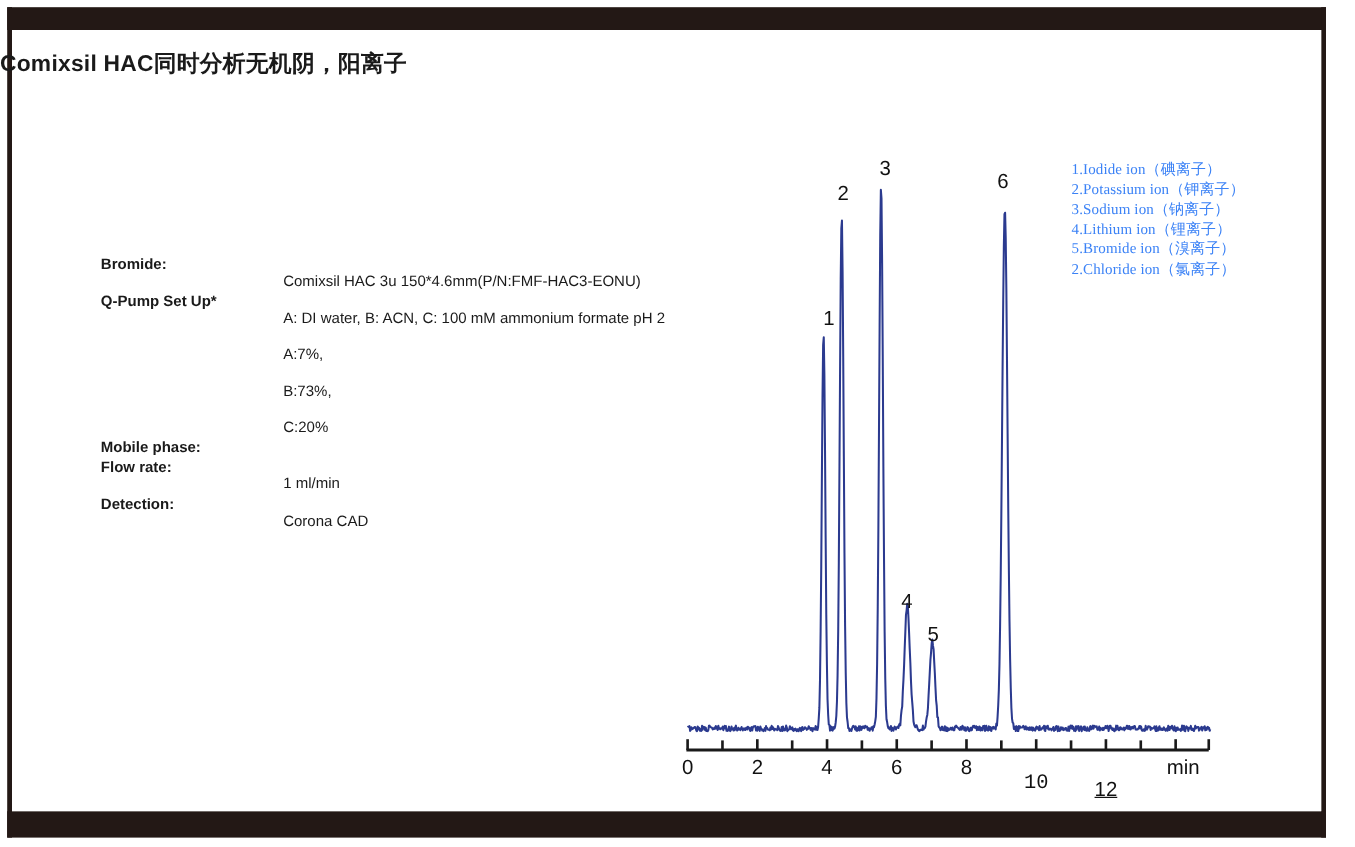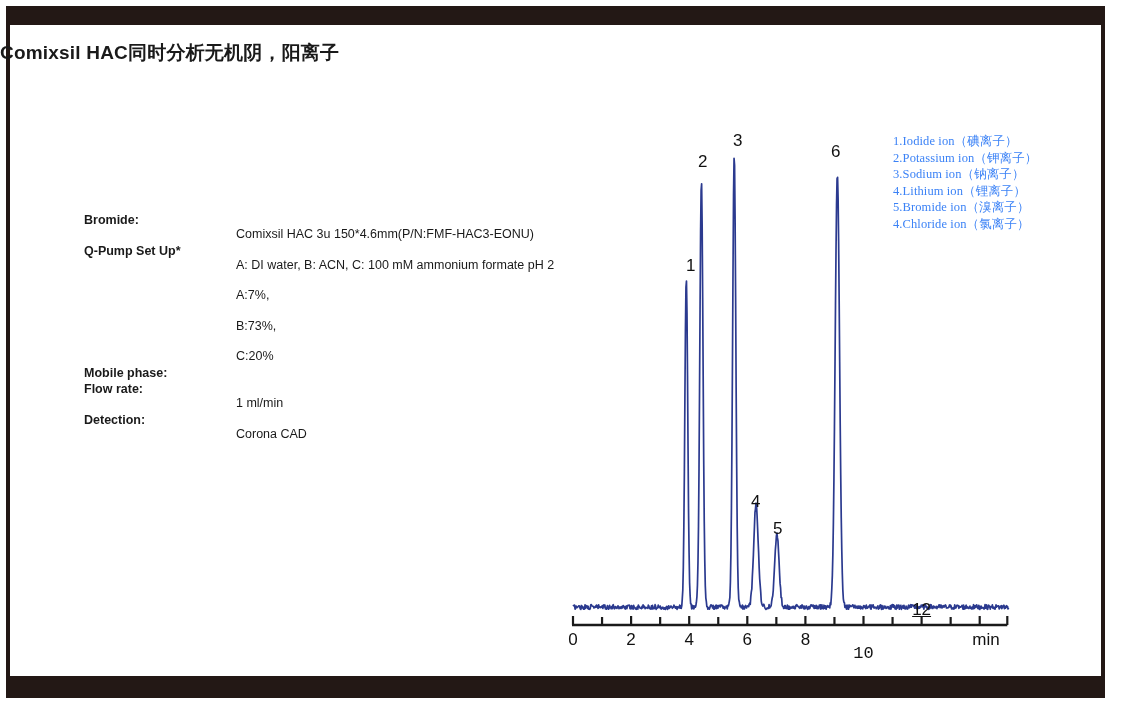--- a/index.html
+++ b/index.html
@@ -105,21 +105,21 @@
         <div class="val">Corona CAD</div>
       </div>
     </div>
 
   <div class="legend" id="legend-list">
       <div>1.Iodide ion（碘离子）</div>
       <div>2.Potassium ion（钾离子）</div>
       <div>3.Sodium ion（钠离子）</div>
       <div>4.Lithium ion（锂离子）</div>
       <div>5.Bromide ion（溴离子）</div>
-      <div>4.Chloride ion（氯离子）</div>
+      <div>2.Chloride ion（氯离子）</div>
     </div>
 
   <div class="chrom">
     <svg id="chrom-svg" width="470" height="540" viewBox="0 0 470 540">
       <path id="trace-path" fill="none" stroke="#2b3a8f" stroke-width="1.7" stroke-linejoin="round" d="M13.00 486.06L13.52 485.54L14.05 485.33L14.57 485.07L15.09 489.09L15.61 488.50L16.14 486.02L16.66 487.14L17.18 487.55L17.71 486.72L18.23 486.64L18.75 485.79L19.27 485.81L19.80 487.15L20.32 488.90L20.84 489.34L21.37 485.47L21.89 487.92L22.41 486.38L22.94 487.11L23.46 489.07L23.98 487.75L24.50 489.02L25.03 484.89L25.55 488.20L26.07 485.66L26.60 486.91L27.12 485.97L27.64 488.50L28.16 486.37L28.69 489.13L29.21 488.66L29.73 489.26L30.26 488.46L30.78 484.85L31.30 484.68L31.82 485.64L32.35 486.07L32.87 486.23L33.39 486.52L33.92 487.88L34.44 487.20L34.96 487.48L35.48 486.23L36.01 487.21L36.53 485.06L37.05 485.81L37.58 487.25L38.10 488.30L38.62 484.77L39.15 487.21L39.67 486.68L40.19 487.70L40.71 487.10L41.24 486.88L41.76 487.29L42.28 485.55L42.81 488.46L43.33 486.13L43.85 484.88L44.37 486.97L44.90 485.06L45.42 489.01L45.94 488.58L46.47 489.08L46.99 487.31L47.51 485.55L48.03 488.50L48.56 489.21L49.08 488.40L49.60 485.46L50.13 487.55L50.65 487.08L51.17 488.73L51.69 486.64L52.22 488.57L52.74 485.87L53.26 484.71L53.79 487.65L54.31 488.75L54.83 488.47L55.35 486.54L55.88 487.00L56.40 487.88L56.92 488.46L57.45 487.10L57.97 485.87L58.49 487.30L59.02 488.69L59.54 487.48L60.06 486.88L60.58 488.13L61.11 488.38L61.63 486.76L62.15 486.32L62.68 487.90L63.20 485.60L63.72 486.16L64.24 486.58L64.77 488.33L65.29 489.15L65.81 486.60L66.34 485.89L66.86 488.67L67.38 486.36L67.90 485.40L68.43 485.26L68.95 485.47L69.47 485.12L70.00 488.71L70.52 486.47L71.04 488.99L71.56 485.71L72.09 486.17L72.61 487.99L73.13 489.06L73.66 485.39L74.18 487.06L74.70 487.47L75.23 488.76L75.75 488.10L76.27 489.27L76.79 488.24L77.32 486.66L77.84 489.06L78.36 485.09L78.89 487.11L79.41 486.69L79.93 487.91L80.45 488.12L80.98 488.07L81.50 488.61L82.02 486.32L82.55 487.92L83.07 484.90L83.59 487.47L84.11 486.05L84.64 487.26L85.16 488.70L85.68 487.27L86.21 487.75L86.73 487.87L87.25 487.57L87.77 488.41L88.30 485.10L88.82 486.00L89.34 487.78L89.87 488.66L90.39 489.01L90.91 488.35L91.43 485.80L91.96 489.22L92.48 485.42L93.00 488.61L93.53 487.32L94.05 488.64L94.57 488.11L95.10 484.68L95.62 486.04L96.14 489.30L96.66 488.19L97.19 488.22L97.71 487.65L98.23 485.15L98.76 486.51L99.28 487.75L99.80 487.64L100.32 486.15L100.85 488.73L101.37 489.01L101.89 487.52L102.42 488.38L102.94 487.20L103.46 488.46L103.98 489.21L104.51 487.77L105.03 487.92L105.55 489.35L106.08 487.50L106.60 486.50L107.12 488.26L107.64 489.29L108.17 486.53L108.69 485.80L109.21 488.32L109.74 487.50L110.26 487.48L110.78 486.01L111.31 486.46L111.83 486.99L112.35 488.27L112.87 487.05L113.40 487.34L113.92 485.14L114.44 486.24L114.97 486.86L115.49 488.19L116.01 486.61L116.53 487.26L117.06 489.36L117.58 486.78L118.10 487.21L118.63 487.68L119.15 487.94L119.67 485.07L120.19 488.09L120.72 485.97L121.24 488.37L121.76 485.87L122.29 478.66L122.81 469.94L123.33 446.96L123.85 406.13L124.38 351.27L124.90 278.59L125.42 211.36L125.95 167.27L126.47 161.01L126.99 192.66L127.52 255.16L128.04 327.91L128.56 392.00L129.08 432.82L129.61 462.96L130.13 475.67L130.65 483.75L131.18 484.08L131.70 488.94L132.22 485.26L132.74 488.34L133.27 485.90L133.79 488.85L134.31 487.71L134.84 485.97L135.36 487.19L135.88 485.61L136.40 482.23L136.93 476.68L137.45 464.94L137.97 443.05L138.50 405.96L139.02 348.25L139.54 270.53L140.06 189.13L140.59 112.41L141.11 70.33L141.63 63.76L142.16 106.63L142.68 177.65L143.20 260.10L143.72 340.98L144.25 401.75L144.77 440.34L145.29 465.69L145.82 477.86L146.34 481.67L146.86 486.70L147.39 486.69L147.91 489.23L148.43 488.19L148.95 487.68L149.48 489.15L150.00 487.23L150.52 485.57L151.05 484.81L151.57 485.88L152.09 485.57L152.61 487.95L153.14 485.32L153.66 488.87L154.18 489.11L154.71 486.65L155.23 488.32L155.75 485.25L156.27 488.73L156.80 485.23L157.32 486.97L157.84 488.25L158.37 485.66L158.89 486.77L159.41 485.34L159.93 486.27L160.46 486.80L160.98 484.85L161.50 485.23L162.03 485.76L162.55 485.41L163.07 488.15L163.60 487.83L164.12 486.73L164.64 489.01L165.16 487.71L165.69 487.48L166.21 486.07L166.73 486.13L167.26 488.90L167.78 485.30L168.30 485.93L168.82 483.95L169.35 481.10L169.87 477.43L170.39 462.31L170.92 433.48L171.44 387.33L171.96 322.11L172.48 239.97L173.01 152.06L173.53 75.39L174.05 38.23L174.58 45.30L175.10 99.32L175.62 177.06L176.14 268.63L176.67 344.18L177.19 406.47L177.71 445.23L178.24 468.23L178.76 479.34L179.28 481.72L179.81 485.12L180.33 486.74L180.85 486.21L181.37 487.86L181.90 487.54L182.42 485.09L182.94 489.06L183.47 486.38L183.99 488.23L184.51 488.91L185.03 486.60L185.56 485.47L186.08 486.23L186.60 487.87L187.13 486.32L187.65 485.94L188.17 485.57L188.69 486.70L189.22 484.12L189.74 482.98L190.26 484.45L190.79 476.62L191.31 471.78L191.83 468.85L192.35 456.05L192.88 446.33L193.40 434.69L193.92 420.07L194.45 406.43L194.97 392.47L195.49 388.83L196.01 383.15L196.54 385.36L197.06 395.23L197.58 407.56L198.11 420.95L198.63 432.50L199.15 447.37L199.68 458.75L200.20 465.37L200.72 471.89L201.24 481.06L201.77 483.76L202.29 485.11L202.81 486.00L203.34 484.39L203.86 484.30L204.38 486.16L204.90 487.82L205.43 488.71L205.95 489.33L206.47 488.33L207.00 488.74L207.52 487.91L208.04 488.25L208.56 488.46L209.09 484.66L209.61 488.00L210.13 486.95L210.66 486.67L211.18 485.50L211.70 481.09L212.22 477.99L212.75 475.78L213.27 470.22L213.79 459.80L214.32 450.13L214.84 439.93L215.36 429.80L215.89 423.64L216.41 415.83L216.93 413.01L217.45 417.88L217.98 420.96L218.50 431.36L219.02 440.80L219.55 452.71L220.07 463.39L220.59 467.97L221.11 477.58L221.64 477.86L222.16 485.22L222.68 486.29L223.21 486.71L223.73 488.48L224.25 488.21L224.77 485.69L225.30 485.56L225.82 488.35L226.34 487.85L226.87 488.63L227.39 485.14L227.91 487.61L228.43 489.20L228.96 486.16L229.48 489.26L230.00 486.80L230.53 488.48L231.05 488.15L231.57 487.94L232.10 486.55L232.62 486.67L233.14 488.15L233.66 486.26L234.19 487.45L234.71 488.59L235.23 488.54L235.76 485.46L236.28 486.07L236.80 484.70L237.32 485.41L237.85 486.34L238.37 486.52L238.89 487.22L239.42 487.90L239.94 488.30L240.46 485.87L240.98 486.18L241.51 488.01L242.03 484.79L242.55 486.03L243.08 486.09L243.60 488.61L244.12 486.01L244.64 488.91L245.17 488.77L245.69 487.39L246.21 485.96L246.74 486.39L247.26 488.84L247.78 489.23L248.30 488.53L248.83 486.53L249.35 488.65L249.87 488.38L250.40 485.82L250.92 484.94L251.44 485.94L251.97 484.89L252.49 486.52L253.01 486.57L253.53 485.25L254.06 488.48L254.58 485.85L255.10 487.92L255.63 488.23L256.15 485.44L256.67 485.95L257.19 488.72L257.72 486.55L258.24 487.07L258.76 488.59L259.29 485.03L259.81 486.27L260.33 484.75L260.85 489.12L261.38 487.93L261.90 484.87L262.42 488.26L262.95 488.62L263.47 488.81L263.99 485.23L264.51 486.00L265.04 488.30L265.56 485.95L266.08 489.21L266.61 487.06L267.13 486.33L267.65 485.60L268.18 487.15L268.70 486.69L269.22 485.86L269.74 487.87L270.27 482.91L270.79 484.67L271.31 477.44L271.84 467.94L272.36 455.13L272.88 434.09L273.40 402.29L273.93 359.54L274.45 307.90L274.97 248.71L275.50 185.20L276.02 130.67L276.54 85.10L277.06 58.52L277.59 57.27L278.11 78.82L278.63 121.23L279.16 180.15L279.68 241.63L280.20 303.74L280.72 354.43L281.25 398.01L281.77 429.54L282.29 453.00L282.82 469.85L283.34 478.79L283.86 482.07L284.39 482.59L284.91 487.44L285.43 485.61L285.95 485.90L286.48 489.15L287.00 485.12L287.52 485.70L288.05 489.18L288.57 489.18L289.09 484.98L289.61 487.08L290.14 485.48L290.66 486.29L291.18 486.26L291.71 486.32L292.23 485.64L292.75 484.83L293.27 485.48L293.80 487.71L294.32 486.00L294.84 485.28L295.37 487.87L295.89 487.95L296.41 486.39L296.93 486.55L297.46 488.29L297.98 486.15L298.50 488.15L299.03 486.21L299.55 488.21L300.07 486.14L300.60 488.83L301.12 486.54L301.64 487.81L302.16 488.58L302.69 488.84L303.21 486.50L303.73 485.55L304.26 487.35L304.78 486.05L305.30 486.70L305.82 488.54L306.35 485.06L306.87 488.02L307.39 488.11L307.92 487.65L308.44 486.62L308.96 486.14L309.48 486.90L310.01 484.78L310.53 488.73L311.05 489.18L311.58 485.20L312.10 486.45L312.62 486.79L313.14 484.77L313.67 487.80L314.19 488.08L314.71 487.18L315.24 487.32L315.76 487.32L316.28 488.60L316.80 487.72L317.33 486.98L317.85 485.84L318.37 489.05L318.90 487.48L319.42 488.30L319.94 485.41L320.47 484.95L320.99 485.39L321.51 489.31L322.03 485.49L322.56 488.98L323.08 489.08L323.60 488.29L324.13 485.97L324.65 486.67L325.17 487.96L325.69 486.37L326.22 488.44L326.74 488.03L327.26 487.72L327.79 486.60L328.31 486.73L328.83 488.70L329.35 488.93L329.88 488.68L330.40 485.53L330.92 489.14L331.45 486.85L331.97 484.82L332.49 484.64L333.01 487.11L333.54 484.77L334.06 487.44L334.58 485.77L335.11 488.95L335.63 488.72L336.15 489.25L336.68 485.16L337.20 488.16L337.72 485.26L338.24 485.89L338.77 485.07L339.29 489.11L339.81 487.54L340.34 486.22L340.86 485.27L341.38 489.33L341.90 486.92L342.43 487.65L342.95 485.69L343.47 488.23L344.00 485.35L344.52 488.57L345.04 488.45L345.56 488.92L346.09 486.12L346.61 488.76L347.13 488.09L347.66 489.05L348.18 486.13L348.70 485.05L349.22 487.79L349.75 487.53L350.27 485.61L350.79 484.67L351.32 487.21L351.84 484.84L352.36 485.08L352.89 485.52L353.41 486.06L353.93 485.27L354.45 487.94L354.98 488.25L355.50 487.73L356.02 485.38L356.55 488.72L357.07 486.69L357.59 486.85L358.11 487.31L358.64 488.35L359.16 486.52L359.68 488.21L360.21 486.65L360.73 487.03L361.25 485.00L361.77 486.69L362.30 486.77L362.82 484.75L363.34 485.93L363.87 489.14L364.39 485.97L364.91 484.83L365.43 484.74L365.96 487.19L366.48 486.40L367.00 488.30L367.53 488.43L368.05 487.06L368.57 489.30L369.09 488.86L369.62 488.61L370.14 484.70L370.66 487.83L371.19 484.85L371.71 487.14L372.23 488.48L372.76 488.49L373.28 486.20L373.80 486.12L374.32 487.70L374.85 487.08L375.37 487.83L375.89 487.09L376.42 486.36L376.94 488.62L377.46 486.53L377.98 487.37L378.51 486.82L379.03 484.78L379.55 485.03L380.08 487.57L380.60 485.13L381.12 485.06L381.64 487.75L382.17 487.88L382.69 485.95L383.21 487.00L383.74 485.75L384.26 487.03L384.78 485.71L385.30 484.96L385.83 485.34L386.35 487.86L386.87 488.04L387.40 487.76L387.92 487.92L388.44 487.28L388.97 486.63L389.49 484.95L390.01 487.00L390.53 485.10L391.06 485.91L391.58 488.81L392.10 488.93L392.63 488.71L393.15 487.70L393.67 489.07L394.19 488.81L394.72 484.89L395.24 487.35L395.76 488.00L396.29 487.11L396.81 485.28L397.33 485.66L397.85 485.36L398.38 485.74L398.90 488.28L399.42 486.40L399.95 486.95L400.47 487.20L400.99 486.73L401.51 486.65L402.04 485.35L402.56 487.52L403.08 489.16L403.61 485.13L404.13 489.07L404.65 486.81L405.18 488.67L405.70 486.23L406.22 485.19L406.74 488.18L407.27 486.80L407.79 487.31L408.31 488.34L408.84 488.37L409.36 486.94L409.88 486.08L410.40 488.13L410.93 487.92L411.45 488.95L411.97 487.10L412.50 487.37L413.02 488.90L413.54 484.72L414.06 487.29L414.59 488.34L415.11 485.59L415.63 487.07L416.16 486.95L416.68 484.78L417.20 487.16L417.72 488.13L418.25 488.73L418.77 485.26L419.29 488.07L419.82 489.35L420.34 486.39L420.86 488.31L421.38 486.23L421.91 488.07L422.43 487.88L422.95 488.04L423.48 487.61L424.00 489.09L424.52 488.37L425.05 484.64L425.57 488.09L426.09 487.51L426.61 484.74L427.14 489.04L427.66 489.36L428.18 486.29L428.71 485.24L429.23 486.82L429.75 486.29L430.27 489.08L430.80 486.53L431.32 486.51L431.84 486.98L432.37 484.90L432.89 488.22L433.41 488.39L433.93 487.23L434.46 488.57L434.98 489.19L435.50 487.16L436.03 484.86L436.55 487.08L437.07 486.13L437.59 486.25L438.12 485.84L438.64 485.76L439.16 488.83L439.69 488.20L440.21 486.91L440.73 486.32L441.26 485.63L441.78 488.70L442.30 487.63L442.82 485.99L443.35 486.51L443.87 485.24L444.39 488.63L444.92 486.46L445.44 488.21L445.96 486.39L446.48 485.69L447.01 487.33L447.53 486.51L448.05 488.97L448.58 487.71"></path>
       <g id="axis-group">
           <line x1="12" y1="505" x2="447.2975" y2="505" stroke="#1a1a1a" stroke-width="2.4"></line>
           <line x1="13" y1="505" x2="13" y2="496" stroke="#1a1a1a" stroke-width="2.2"></line>
           <line x1="42.05" y1="505" x2="42.05" y2="497" stroke="#1a1a1a" stroke-width="2.2"></line>
           <line x1="71.1" y1="505" x2="71.1" y2="496" stroke="#1a1a1a" stroke-width="2.2"></line>
@@ -148,17 +148,17 @@
       <div class="peaklabel" style="left: 773px; top: 519px;">5</div>
       <div class="peaklabel" style="left: 831px; top: 142px;">6</div>
     </div>
   <div id="tick-labels">
       <div class="ticklabel" style="left: 553px; top: 630px;">0</div>
       <div class="ticklabel" style="left: 611.1px; top: 630px;">2</div>
       <div class="ticklabel" style="left: 669.2px; top: 630px;">4</div>
       <div class="ticklabel" style="left: 727.3px; top: 630px;">6</div>
       <div class="ticklabel" style="left: 785.4px; top: 630px;">8</div>
       <div class="ticklabel" style="left: 843.5px; top: 644px; font-family: Liberation Mono, monospace;">10</div>
-      <div class="ticklabel" style="left: 901.6px; top: 600px; text-decoration: underline;">12</div>
+      <div class="ticklabel" style="left: 901.6px; top: 648px; text-decoration: underline;">12</div>
       <div class="axis-unit" style="left: 972.298px; top: 630px;">min</div>
     </div>
 
 </div>
 
 </body></html>

